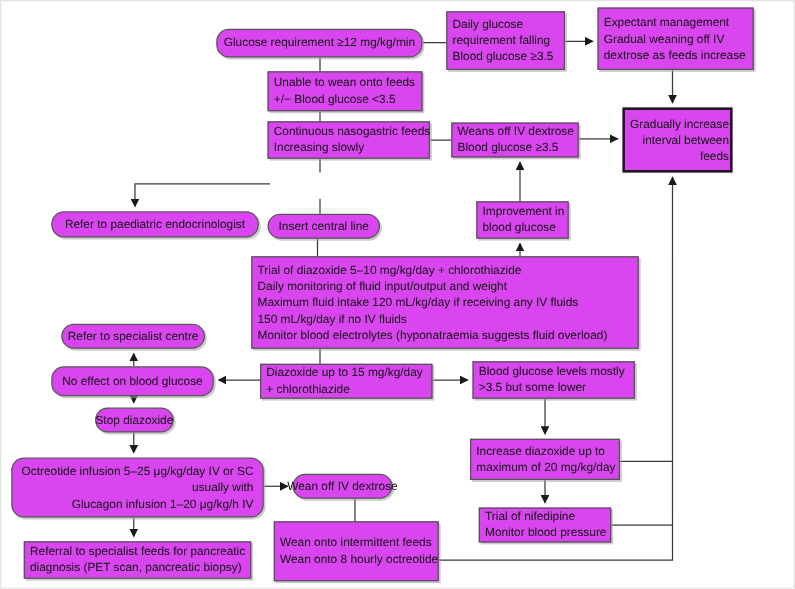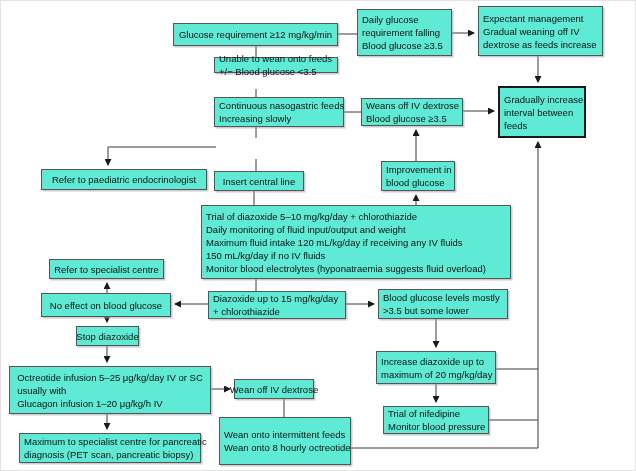--- a/index.html
+++ b/index.html
@@ -10,34 +10,34 @@
     border:1px solid #e3e3e3;
     box-sizing:border-box;
     font-family:"Liberation Sans", sans-serif;
     color:#111;
     overflow:hidden;
   }
   #connectors{position:absolute;left:0;top:0;width:636px;height:471px;z-index:0;}
   .node{
     position:absolute;
     box-sizing:border-box;
-    background:#5eead4;
+    background:#d946ef;
     border:1px solid #555;
     box-shadow:1.5px 1.5px 0 rgba(160,160,160,0.55);
     font-size:9.5px;
     line-height:13px;
     white-space:pre;
     display:flex;
     align-items:center;
     padding:1px 4px;
     z-index:1;
     text-align:left;
   }
-  .node.center{justify-content:center;text-align:left;}
-  .node.bold-border{border:2px solid #1a1a1a;box-shadow:none;}
+  .node.center{justify-content:center;text-align:right;border-radius:10px;}
+  .node.bold-border{border:2px solid #1a1a1a;box-shadow:none;text-align:right;}
 </style>
 </head>
 <body>
 
 <div id="canvas">
 
   <svg id="connectors" viewBox="0 0 636 471" xmlns="http://www.w3.org/2000/svg">
     <defs>
       <marker id="arr" markerWidth="7" markerHeight="7" refX="6" refY="3.5" orient="auto">
         <path d="M0,0 L7,3.5 L0,7 Z" fill="#1a1a1a"></path>
@@ -79,21 +79,21 @@
   <div class="node center" style="left:172px;top:22px;width:165px;height:23px">Glucose requirement ≥12 mg/kg/min</div>
 
   <div class="node" style="left:356px;top:8px;width:95px;height:47px">Daily glucose
 requirement falling
 Blood glucose ≥3.5</div>
 
   <div class="node" style="left:477px;top:5px;width:125px;height:50px">Expectant management
 Gradual weaning off IV
 dextrose as feeds increase</div>
 
-  <div class="node" style="left:213px;top:56px;width:124px;height:16px">Unable to wean onto feeds
+  <div class="node" style="left:213px;top:56px;width:124px;height:32px">Unable to wean onto feeds
 +/− Blood glucose &lt;3.5</div>
 
   <div class="node" style="left:213px;top:96px;width:130px;height:30px">Continuous nasogastric feeds
 Increasing slowly</div>
 
   <div class="node" style="left:360px;top:97px;width:102px;height:28px">Weans off IV dextrose
 Blood glucose ≥3.5</div>
 
   <div class="node bold-border" style="left:497px;top:85px;width:88px;height:52px">Gradually increase
 interval between
@@ -130,19 +130,19 @@
 
   <div class="node center" style="left:8px;top:365px;width:202px;height:48px">Octreotide infusion 5–25 μg/kg/day IV or SC
 usually with
 Glucagon infusion 1–20 μg/kg/h IV</div>
 
   <div class="node center" style="left:233px;top:378px;width:80px;height:20px">Wean off IV dextrose</div>
 
   <div class="node" style="left:382px;top:405px;width:106px;height:28px">Trial of nifedipine
 Monitor blood pressure</div>
 
-  <div class="node" style="left:18px;top:432px;width:182px;height:30px">Maximum to specialist centre for pancreatic
+  <div class="node" style="left:18px;top:432px;width:182px;height:30px">Referral to specialist feeds for pancreatic
 diagnosis (PET scan, pancreatic biopsy)</div>
 
   <div class="node" style="left:218px;top:416px;width:132px;height:48px">Wean onto intermittent feeds
 Wean onto 8 hourly octreotide</div>
 
 </div>
 
 </body></html>

